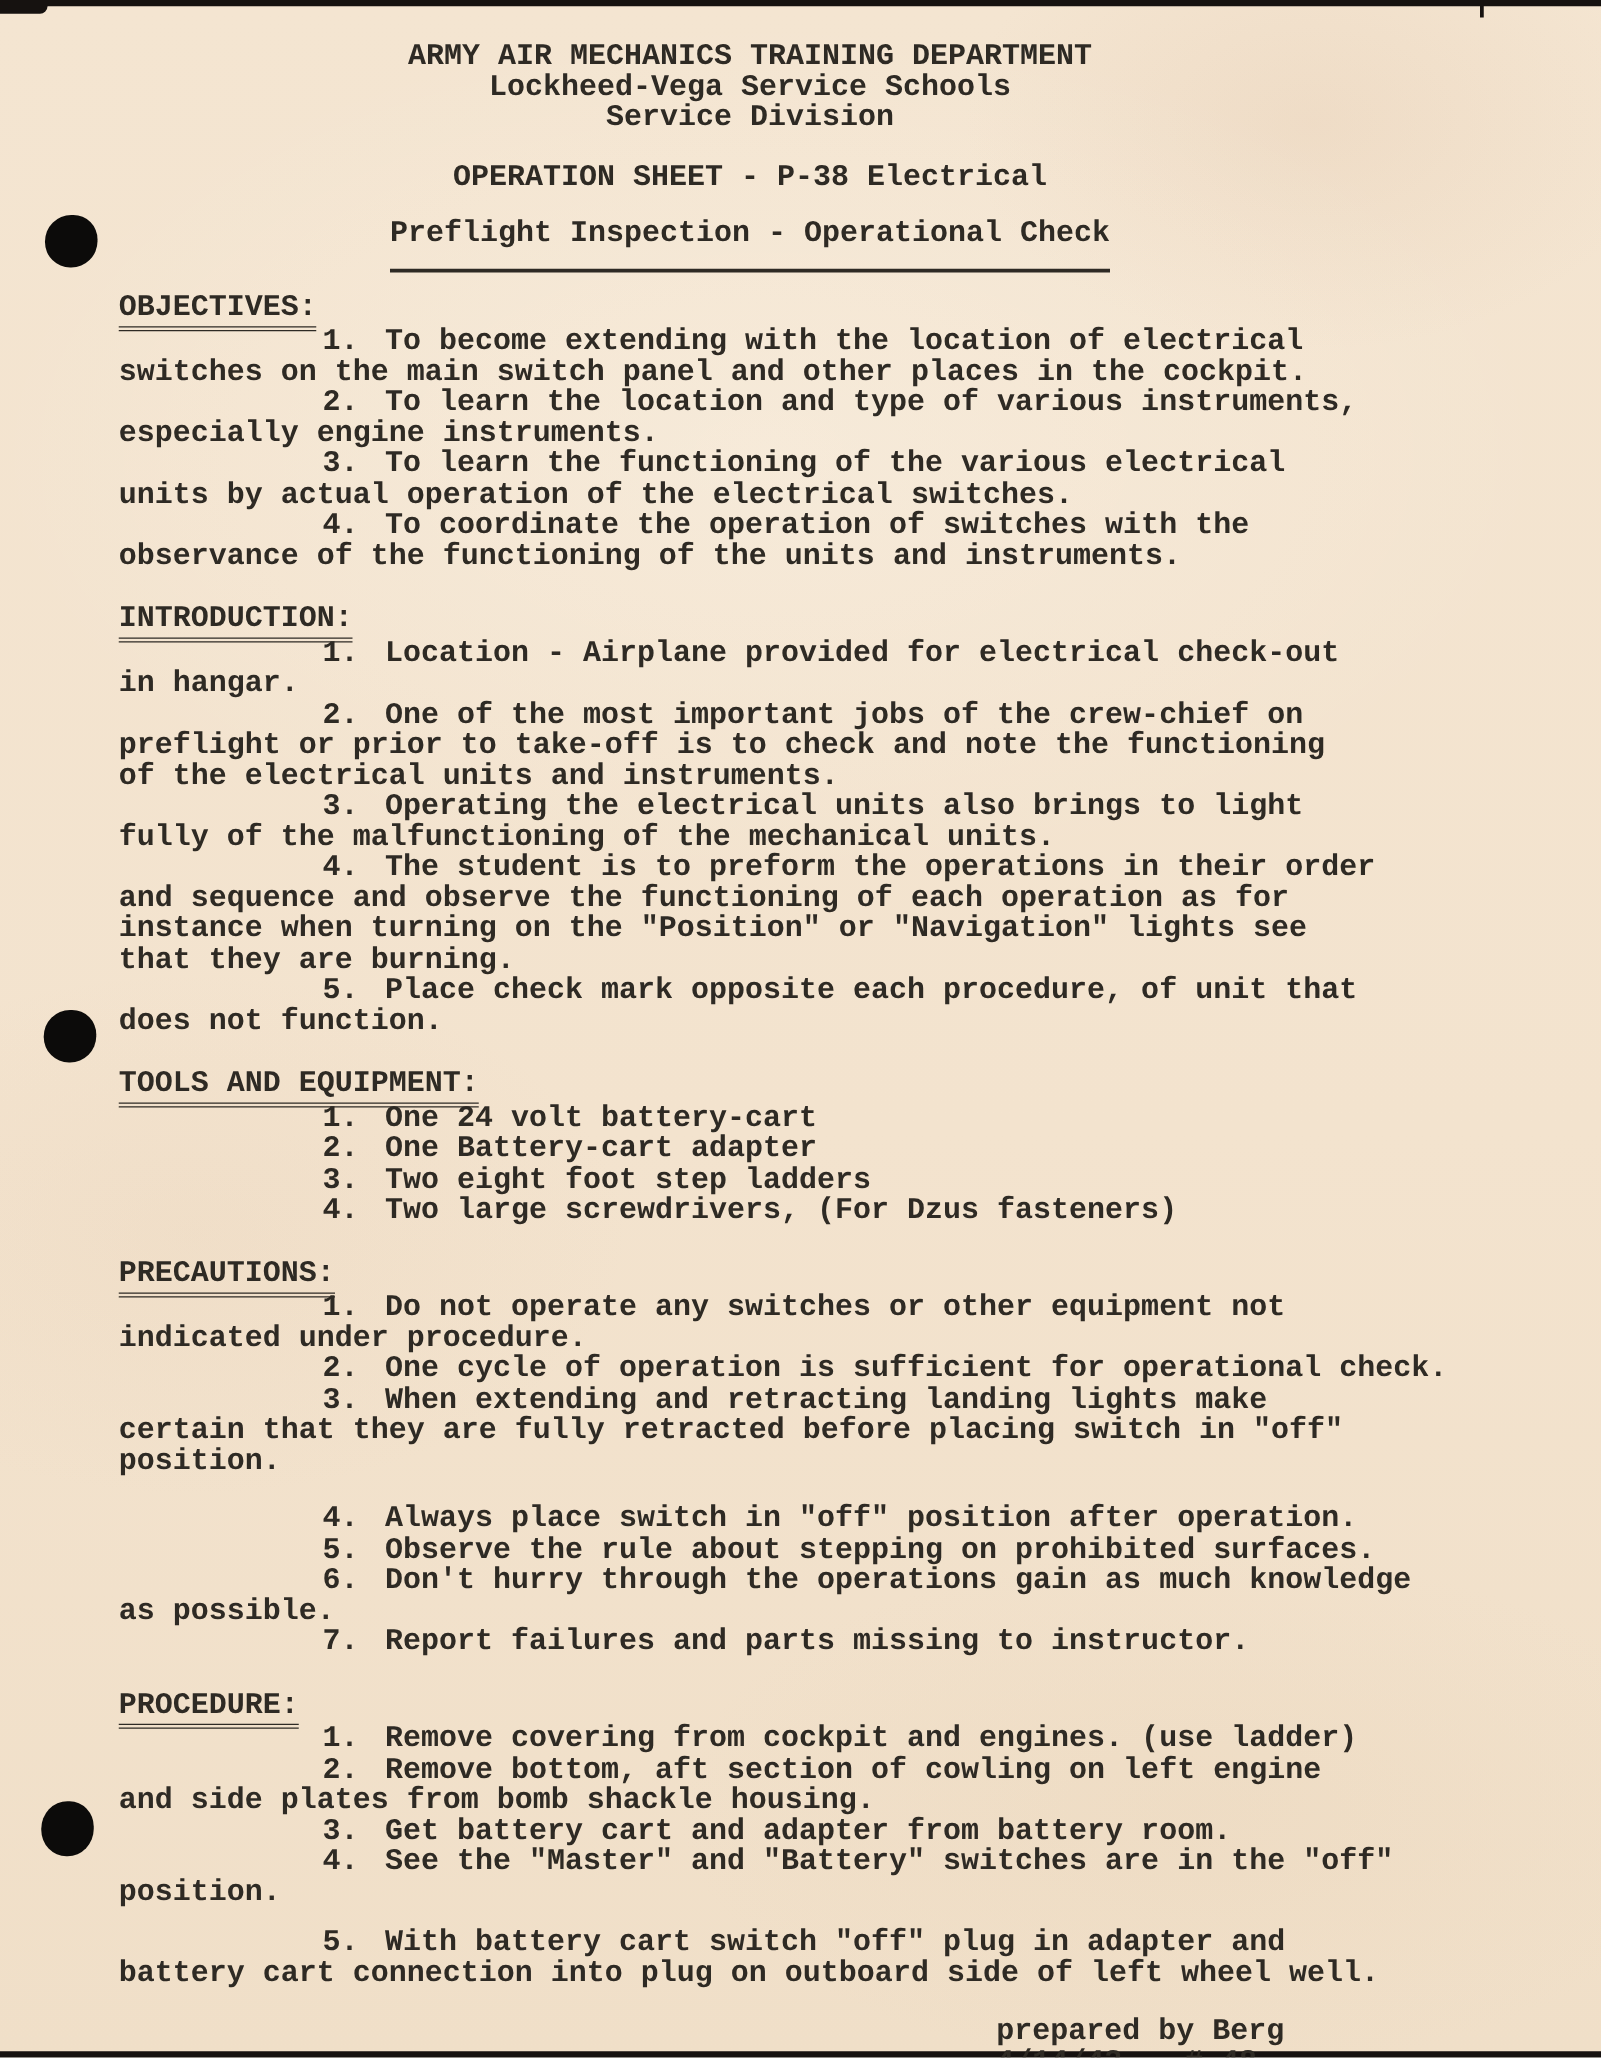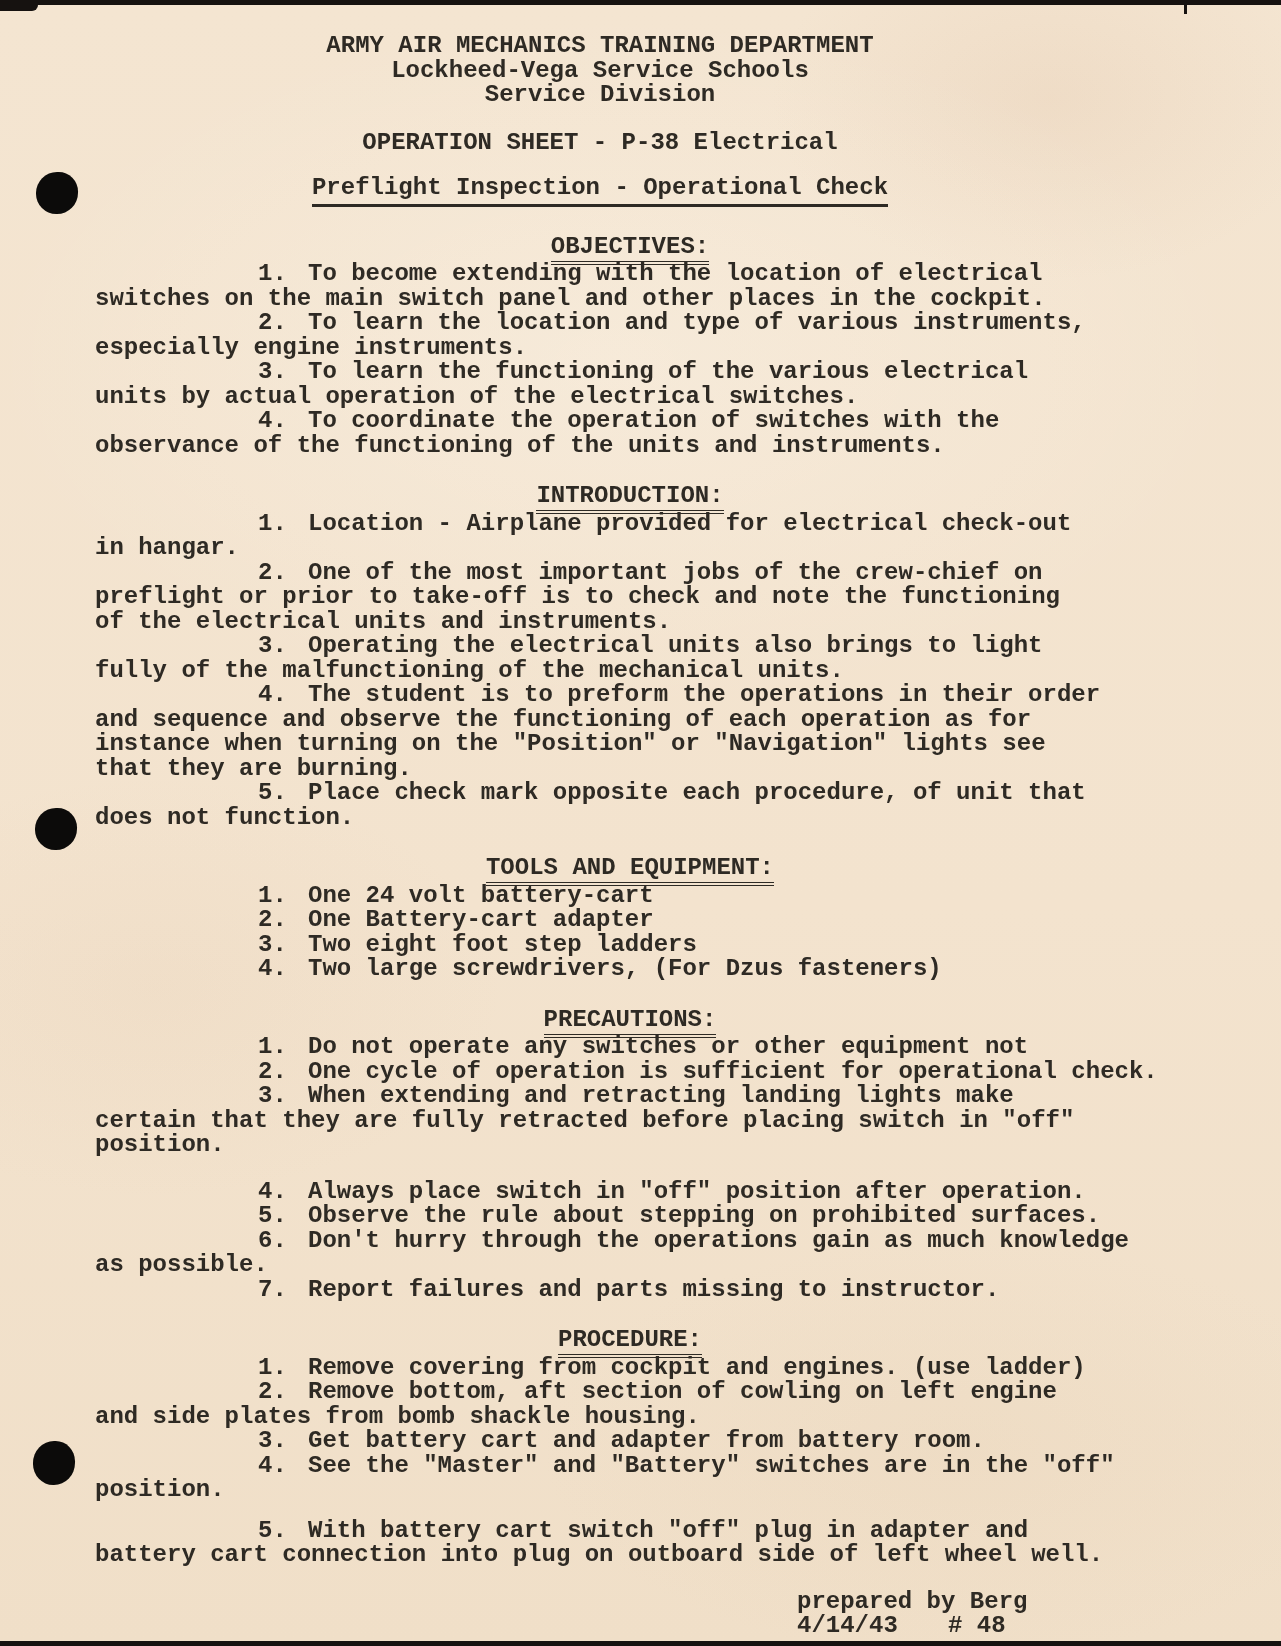--- a/index.html
+++ b/index.html
@@ -30,26 +30,26 @@
   
   .hole { position: absolute; width: 42px; height: 42px; background: #0c0b0a; border-radius: 50% 46% 50% 48%; }
   .hole-1 { left: 36px; top: 172px; }
   .hole-2 { left: 35px; top: 808px; }
   .hole-3 { left: 33px; top: 1441px; height: 44px; }
 
   .content { position: absolute; left: 95px; top: 34px; width: 1070px; }
   .org-block { width: 1010px; text-align: center; }
   .title-row { width: 1010px; text-align: center; margin-top: 23px; }
   .subtitle-row { width: 1010px; text-align: center; margin-top: 21px; }
-  .subtitle-text { border-bottom: 3px solid #2e2a24; padding-bottom: 3px; }
+  .subtitle-text { border-bottom: 3px solid #2e2a24; padding-bottom: 14px; }
 
   .sections { margin-top: 34px; }
   .section { margin-top: 26px; }
   .section:first-child { margin-top: 0; }
-  .section-heading { margin-bottom: 3px; text-align: center; }
+  .section-heading { margin-bottom: 3px; }
   .section-heading > span { border-bottom: 4px double #2e2a24; padding-bottom: 1px; }
   .line.first { padding-left: 163px; }
   .num { display: inline-block; width: 50px; }
   .item.gap-sm { margin-top: 22px; }
   .item.gap-lg { margin-top: 16px; }
 
   .footer { margin-top: 22px; margin-left: 702px; }
   .footer .date { display: inline-block; width: 151px; }
 </style>
 </head>
@@ -140,20 +140,21 @@
             <div class="line first"><span class="num">3.</span><span>Two eight foot step ladders</span></div>
           </div>
           <div class="item">
             <div class="line first"><span class="num">4.</span><span>Two large screwdrivers, (For Dzus fasteners)</span></div>
           </div>
         </div>
         <div class="section">
           <div class="section-heading"><span>PRECAUTIONS:</span></div>
           <div class="item">
             <div class="line first"><span class="num">1.</span><span>Do not operate any switches or other equipment not</span></div>
+            <div class="line cont">indicated under procedure.</div>
           </div>
           <div class="item">
             <div class="line first"><span class="num">2.</span><span>One cycle of operation is sufficient for operational check.</span></div>
           </div>
           <div class="item">
             <div class="line first"><span class="num">3.</span><span>When extending and retracting landing lights make</span></div>
             <div class="line cont">certain that they are fully retracted before placing switch in "off"</div>
             <div class="line cont">position.</div>
           </div>
           <div class="item gap-sm">

